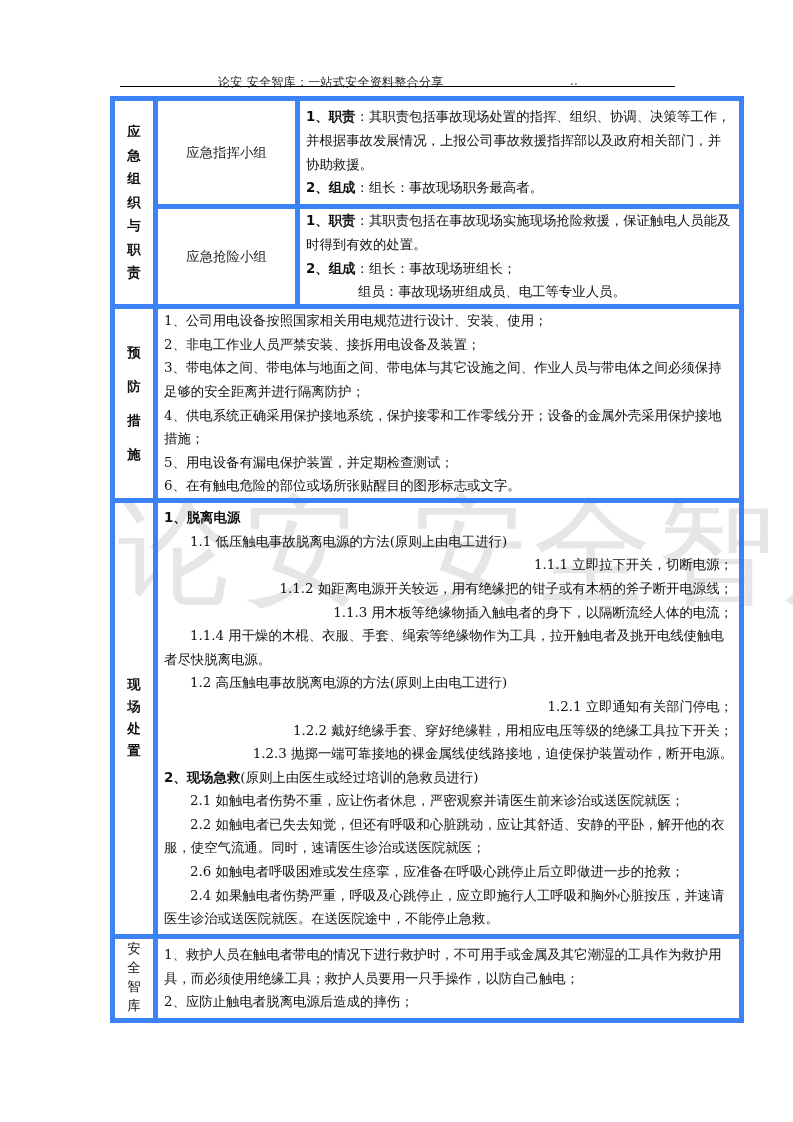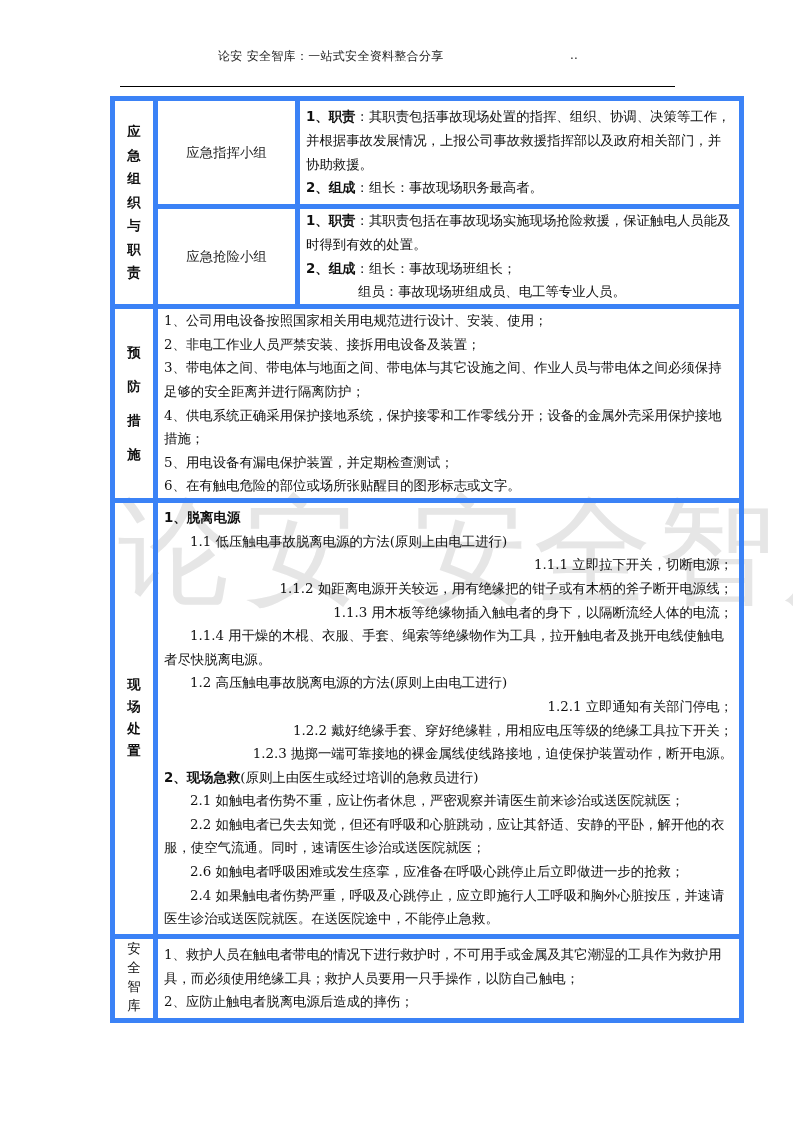--- a/index.html
+++ b/index.html
@@ -1,21 +1,21 @@
 <!DOCTYPE html>
 <html><head>
 <meta charset="utf-8">
 <style>
   html, body { margin: 0; padding: 0; }
   body {
     width: 793px; height: 1122px; background: #ffffff; position: relative; overflow: hidden;
     font-family: "DejaVu Serif", "Liberation Serif", serif; color: #111;
   }
   .header {
-    position: absolute; left: 218px; top: 48px; font-size: 12px; color: #222;
+    position: absolute; left: 218px; top: 74px; font-size: 12px; color: #222;
     font-family: "DejaVu Sans", sans-serif; letter-spacing: 0.3px;
   }
   .header .dots { position: absolute; left: 352px; top: 0; }
   .header-rule {
     position: absolute; left: 120px; top: 86px; width: 555px; height: 0;
     border-top: 1px solid #000;
   }
   .watermark {
     position: absolute; left: 118px; top: 492px; font-size: 118px; color: #e6e6e6;
     font-family: "DejaVu Sans", sans-serif; letter-spacing: 6px; white-space: nowrap;

